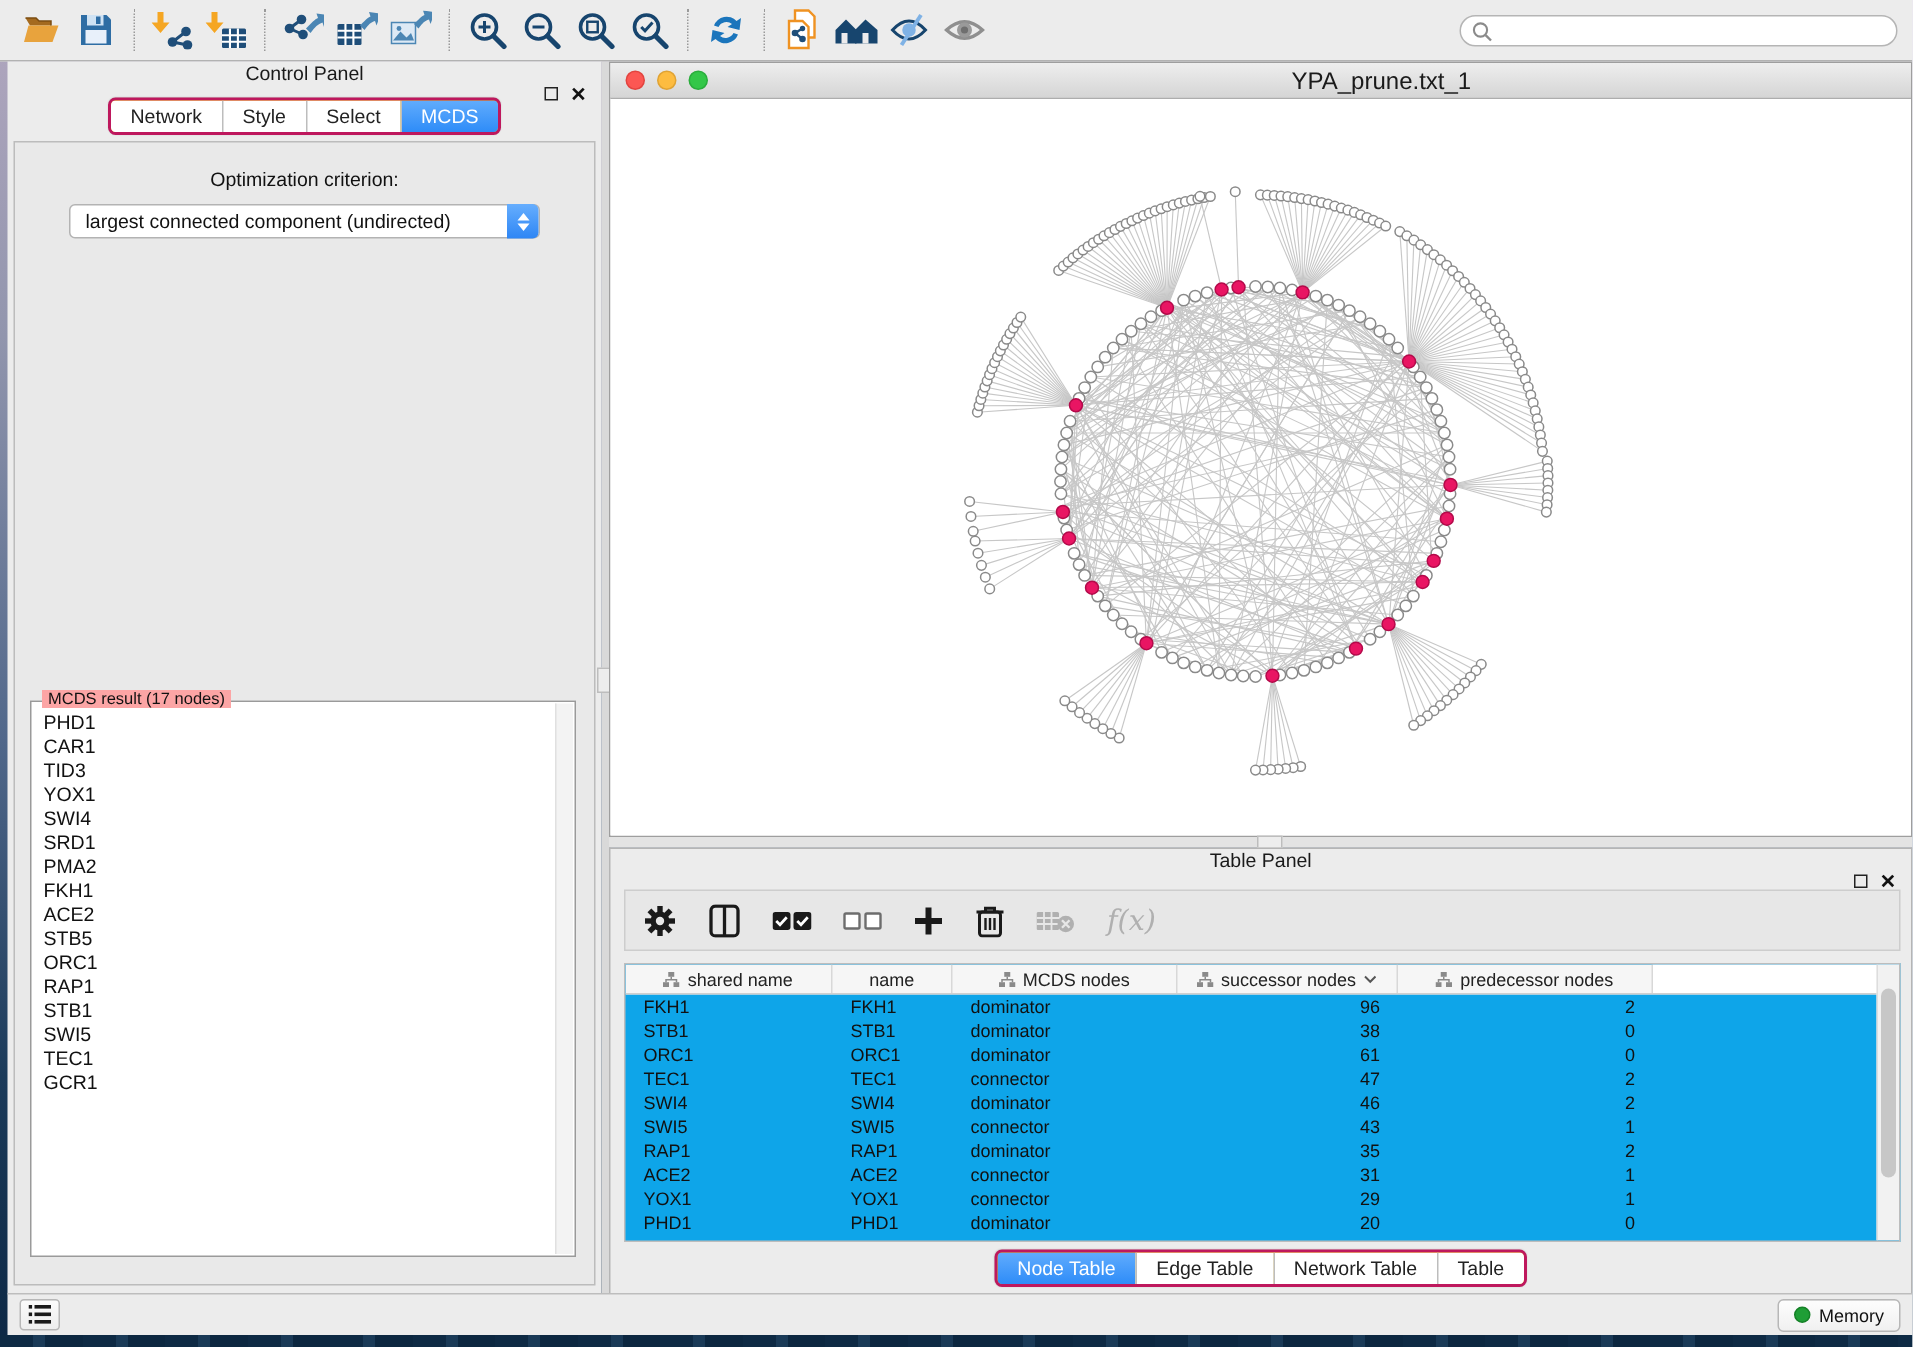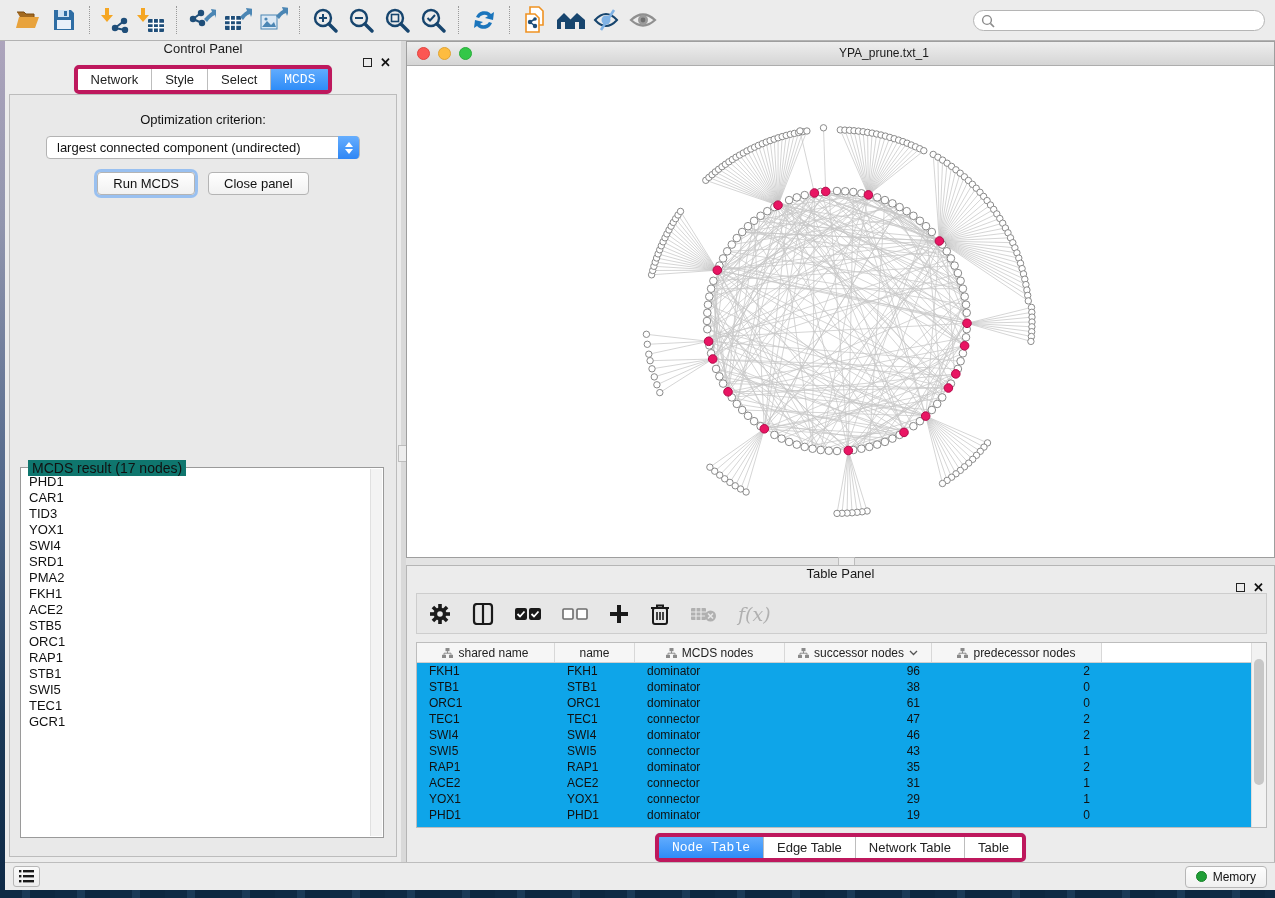--- a/index.html
+++ b/index.html
@@ -22,44 +22,44 @@
   
   .panel-title-row { height:25px; display:flex; align-items:center; padding:0 10px;flex-direction:column; }
   .panel-title { font-size:13px; color:#1a1a1a; }
   .win-btns { margin-left:auto; display:flex; align-items:center; gap:8px; }
   .float-btn { width:9px; height:9px; border:1.5px solid #222; background:transparent; cursor:pointer; }
   .close-x { font-size:13px; font-weight:bold; color:#111; cursor:pointer; line-height:1; }
 
   
   .control-panel { position:absolute; left:5px; top:41px; width:396px; height:821px; background:#ececec; }
   .cp-tabs-row { position:absolute; left:0; top:24px; width:100%; display:flex; justify-content:center; z-index:3; }
-  .seg { display:flex; border:4px solid #be185d; border-radius:5px; overflow:hidden; background:#eab308;
+  .seg { display:flex; border:2px solid #be185d; border-radius:5px; overflow:hidden; background:#eab308;
     box-shadow:0 0 1px rgba(0,0,0,.15); }
   .seg .seg-btn { border:none; border-left:1px solid #bdbdbd; background:#fff; padding:3px 13px;
     font:13px "Liberation Sans",sans-serif; color:#222; cursor:pointer; white-space:nowrap; }
   .seg .seg-btn:first-child { border-left:none; }
-  .seg .seg-btn.sel { background:linear-gradient(#61acfd,#2e8cf8); color:#fff;font-family:Liberation Mono, monospace; }
+  .seg .seg-btn.sel { background:linear-gradient(#61acfd,#2e8cf8); color:#fff; }
   .cp-content { position:absolute; left:4px; right:4px; top:53px; bottom:5px;
     background:#e9e9e9; border:1px solid #bcbcbc; }
   .opt-label { margin-top:17px; text-align:center; font-size:13px; color:#111; }
   .selectbox { position:relative; margin:9px auto 0; width:314px; height:23px; background:#fff;
     border:1px solid #b3b3b3; border-radius:4px; cursor:pointer;
     display:flex; align-items:center; padding:0 30px 0 10px; font-size:13px; color:#111; }
   .select-stepper { position:absolute; right:0; top:-1px; width:21px; height:23px; border-radius:0 4px 4px 0;
     background:linear-gradient(#66aefe,#2e86f5); display:flex; flex-direction:column; align-items:center; justify-content:center; gap:2px; }
   .tri-up { width:0; height:0; border-left:4px solid transparent; border-right:4px solid transparent; border-bottom:5px solid #fff; }
   .tri-dn { width:0; height:0; border-left:4px solid transparent; border-right:4px solid transparent; border-top:5px solid #fff; }
   .btn-row { margin-top:13px; display:flex; justify-content:center; gap:13px; }
   .mac-btn { background:linear-gradient(#ffffff,#f1f1f1); border:1px solid #b4b4b4; border-radius:4px;
     font:13px "Liberation Sans",sans-serif; color:#111; padding:3px 15px; cursor:pointer; }
   .mac-btn.focused { box-shadow:0 0 0 3px rgba(100,165,245,.6); }
   .result-box { position:absolute; left:10px; right:12px; top:372px; height:371px;
     border:1px solid #9a9a9a; background:#fff; }
-  .result-legend { position:absolute; top:-8px; left:7px; background:#0f766e; padding:0 4px;
-    font-size:14px; color:#111; }
+  .result-legend { position:absolute; top:-8px; left:7px; background:#fca5a5; padding:0 4px;
+    font-size:11px; color:#111; }
   .result-list { list-style:none; padding:6px 8px; font-size:13px; line-height:16px; color:#111;
     height:100%; overflow:hidden; }
   .result-scroll { position:absolute; right:1px; top:1px; bottom:1px; width:12px; background:#f3f3f3;
     border-left:1px solid #e0e0e0; }
 
   
   .v-splitter { position:absolute; left:401px; top:41px; width:5px; height:821px; background:#d9d9d9; }
   .v-handle { position:absolute; left:-3px; top:404px; width:11px; height:17px; background:#ededed;
     border:1px solid #bdbdbd; cursor:col-resize; }
   .h-splitter { position:absolute; left:406px; top:558px; width:869px; height:7px; background:#e3e3e3; }
@@ -68,21 +68,21 @@
 
   
   .network-window { position:absolute; left:406px; top:41px; width:869px; height:517px;
     border:1px solid #9e9e9e; background:#fff; }
   .net-titlebar { height:24px; background:linear-gradient(#eeeeee,#d5d5d5); border-bottom:1px solid #adadad;
     position:relative; display:flex; align-items:center; padding:0 10px; }
   .traffic { width:13px; height:13px; border-radius:50%; margin-right:8px; cursor:pointer; }
   .t-red   { background:#fc5753; border:1px solid #e2443f; }
   .t-yellow{ background:#fdbc40; border:1px solid #e0a334; }
   .t-green { background:#33c748; border:1px solid #2aad3c; }
-  .net-title { position:absolute; left:432px; top:4px; font-size:12px; color:#1a1a1a; }
+  .net-title { position:absolute; left:454px; top:4px; font-size:16px; color:#1a1a1a; }
   .net-canvas { position:relative; width:867px; height:491px; background:#fff; overflow:hidden; }
 
   
   .table-panel { position:absolute; left:406px; top:565px; width:869px; height:297px; background:#ececec;
     border:1px solid #b5b5b5; border-bottom:none; }
   .tp-toolbar { position:absolute; left:9px; right:7px; top:27px; height:41px; background:#e7e7e7;
     border:1px solid #cdcdcd; display:flex; align-items:center; padding:0 12px; gap:21px; }
   .tp-icon { display:flex; align-items:center; justify-content:center; cursor:pointer; }
   .tp-icon.disabled { cursor:default; }
   .fx-label { font:italic 19px "DejaVu Serif", serif; color:#b0b0b0; }
@@ -274,24 +274,20 @@
         </div>
     </div>
     <div class="cp-content">
       <div class="opt-label">Optimization criterion:</div>
       <div class="selectbox">
         <span>largest connected component (undirected)</span>
         <span class="select-stepper">
           <span class="tri-up"></span>
             <span class="tri-dn"></span>
         </span>
-      </div>
-      <div class="btn-row">
-        <button class="mac-btn focused">Run MCDS</button>
-        <button class="mac-btn">Close panel</button>
       </div>
       <div class="result-box">
         <span class="result-legend">MCDS result (17 nodes)</span>
         <ul class="result-list" id="result-list">
             <li>PHD1</li>
             <li>CAR1</li>
             <li>TID3</li>
             <li>YOX1</li>
             <li>SWI4</li>
             <li>SRD1</li>
@@ -1143,21 +1139,21 @@
             <div class="dt-cell" style="width: 138px;">YOX1</div>
             <div class="dt-cell" style="width: 80px;">YOX1</div>
             <div class="dt-cell" style="width: 150px;">connector</div>
             <div class="dt-cell num" style="width: 147px;">29</div>
             <div class="dt-cell num" style="width: 170px;">1</div>
           </div>
           <div class="dt-row">
             <div class="dt-cell" style="width: 138px;">PHD1</div>
             <div class="dt-cell" style="width: 80px;">PHD1</div>
             <div class="dt-cell" style="width: 150px;">dominator</div>
-            <div class="dt-cell num" style="width: 147px;">19</div>
+            <div class="dt-cell num" style="width: 147px;">20</div>
             <div class="dt-cell num" style="width: 170px;">0</div>
           </div>
         </div>
       <div class="dt-vscroll">
         <div class="dt-thumb"></div>
       </div>
     </div>
     <div class="tp-tabs-row">
       <div class="seg" id="tp-tabs">
           <button class="seg-btn sel">Node Table</button>

